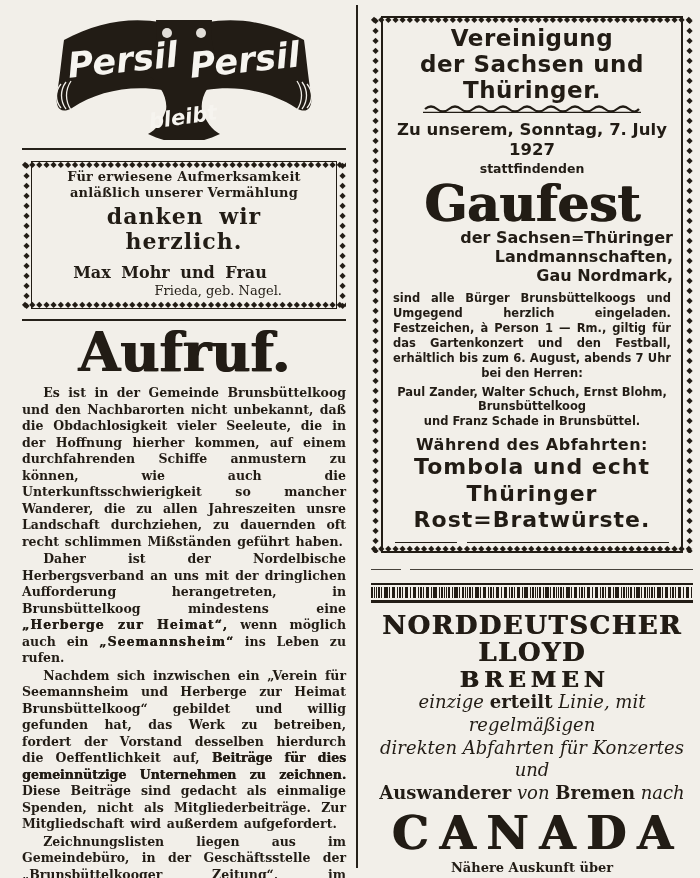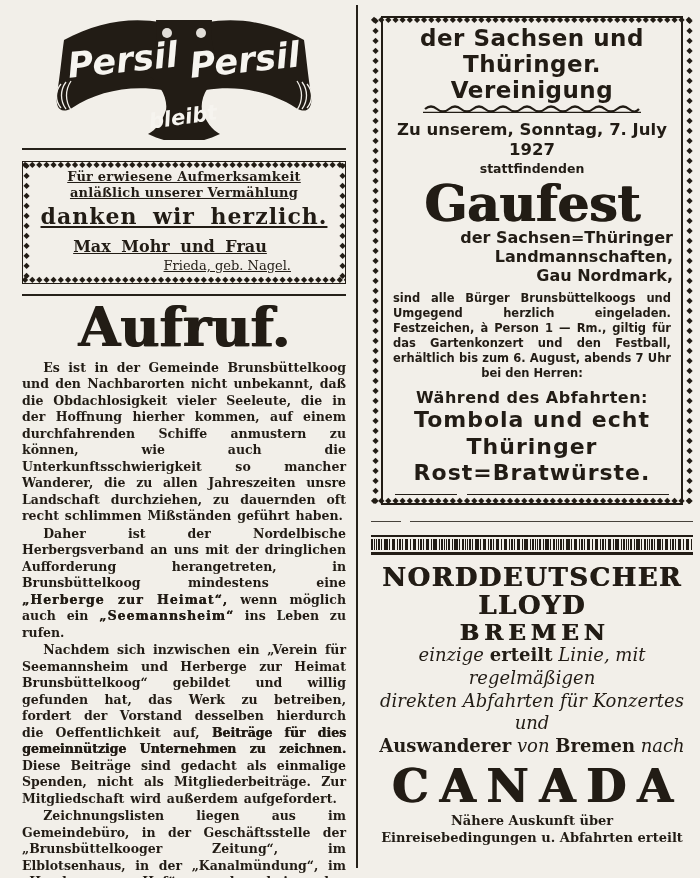--- a/index.html
+++ b/index.html
@@ -24,21 +24,21 @@
   .diamonds{position:absolute;color:var(--ink);font-family:var(--sans);overflow:hidden;
             white-space:nowrap;font-size:8px;line-height:8px;letter-spacing:1px;}
   .dm-top{top:0;left:0;right:0;height:8px;}
   .dm-bottom{bottom:0;left:0;right:0;height:8px;}
   .dm-left{top:0;bottom:0;left:0;width:8px;writing-mode:vertical-rl;}
   .dm-right{top:0;bottom:0;right:0;width:8px;writing-mode:vertical-rl;}
   
   .persil{margin:2px 0 0 0;text-align:center;}
   
   .thanks{margin-top:11px;}
-  .thanks-inner{border:1px solid var(--ink);padding:7px 10px 9px;text-decoration:underline;}
+  .thanks-inner{border:1px solid var(--ink);margin:9px;padding:7px 10px 9px;}
   .t-line1{font:bold 13px/1.2 var(--serif);text-align:center;letter-spacing:.2px;}
   .t-line2{font:bold 22px/1.15 var(--serif);text-align:center;word-spacing:7px;letter-spacing:1px;margin-top:4px;}
   .t-sig{font:bold 16px/1.2 var(--serif);text-align:center;padding-right:28px;word-spacing:5px;margin-top:8px;}
   .t-sig2{font:13px/1.25 var(--serif);text-align:right;padding-right:44px;margin-top:1px;}
   
   .aufruf-title{margin:4px 0 6px;font:bold 54px/1 var(--serif);text-align:center;
                 text-shadow:1.2px 0 currentColor;}
   .body-par{margin:0 0 1px;font:bold 12.5px/1.32 var(--serif);text-align:justify;
             text-indent:1.7em;word-spacing:1.5px;}
   .em-sp{letter-spacing:1px;text-shadow:.4px 0 currentColor;}
@@ -137,32 +137,36 @@
   </div>
 
   <div class="col-right">
 
     <div class="gaufest dframe">
       <div class="diamonds dm-top">◆◆◆◆◆◆◆◆◆◆◆◆◆◆◆◆◆◆◆◆◆◆◆◆◆◆◆◆◆◆◆◆◆◆◆◆◆◆◆◆◆◆◆◆◆◆◆◆◆◆◆◆◆◆◆◆◆◆◆◆◆◆◆◆◆◆◆◆◆◆◆◆◆◆◆◆◆◆◆◆◆◆◆◆◆◆◆◆◆◆◆◆◆◆◆◆◆◆◆◆◆◆◆◆◆◆◆◆◆◆◆◆◆◆◆◆◆◆◆◆◆◆◆◆◆◆◆◆◆◆◆◆◆◆◆◆◆◆◆◆◆◆◆◆◆◆◆◆◆◆◆◆◆◆◆◆◆◆◆◆◆◆◆◆◆◆◆◆◆◆◆◆◆◆◆◆◆◆◆◆◆◆◆◆◆◆◆◆◆◆◆◆◆◆◆◆◆◆◆◆◆◆◆◆◆◆◆◆◆◆◆◆◆◆◆◆◆◆◆◆</div>
       <div class="diamonds dm-bottom">◆◆◆◆◆◆◆◆◆◆◆◆◆◆◆◆◆◆◆◆◆◆◆◆◆◆◆◆◆◆◆◆◆◆◆◆◆◆◆◆◆◆◆◆◆◆◆◆◆◆◆◆◆◆◆◆◆◆◆◆◆◆◆◆◆◆◆◆◆◆◆◆◆◆◆◆◆◆◆◆◆◆◆◆◆◆◆◆◆◆◆◆◆◆◆◆◆◆◆◆◆◆◆◆◆◆◆◆◆◆◆◆◆◆◆◆◆◆◆◆◆◆◆◆◆◆◆◆◆◆◆◆◆◆◆◆◆◆◆◆◆◆◆◆◆◆◆◆◆◆◆◆◆◆◆◆◆◆◆◆◆◆◆◆◆◆◆◆◆◆◆◆◆◆◆◆◆◆◆◆◆◆◆◆◆◆◆◆◆◆◆◆◆◆◆◆◆◆◆◆◆◆◆◆◆◆◆◆◆◆◆◆◆◆◆◆◆◆◆◆</div>
       <div class="diamonds dm-left">◆◆◆◆◆◆◆◆◆◆◆◆◆◆◆◆◆◆◆◆◆◆◆◆◆◆◆◆◆◆◆◆◆◆◆◆◆◆◆◆◆◆◆◆◆◆◆◆◆◆◆◆◆◆◆◆◆◆◆◆◆◆◆◆◆◆◆◆◆◆◆◆◆◆◆◆◆◆◆◆◆◆◆◆◆◆◆◆◆◆◆◆◆◆◆◆◆◆◆◆◆◆◆◆◆◆◆◆◆◆◆◆◆◆◆◆◆◆◆◆◆◆◆◆◆◆◆◆◆◆◆◆◆◆◆◆◆◆◆◆◆◆◆◆◆◆◆◆◆◆◆◆◆◆◆◆◆◆◆◆◆◆◆◆◆◆◆◆◆◆◆◆◆◆◆◆◆◆◆◆◆◆◆◆◆◆◆◆◆◆◆◆◆◆◆◆◆◆◆◆◆◆◆◆◆◆◆◆◆◆◆◆◆◆◆◆◆◆◆◆</div>
       <div class="diamonds dm-right">◆◆◆◆◆◆◆◆◆◆◆◆◆◆◆◆◆◆◆◆◆◆◆◆◆◆◆◆◆◆◆◆◆◆◆◆◆◆◆◆◆◆◆◆◆◆◆◆◆◆◆◆◆◆◆◆◆◆◆◆◆◆◆◆◆◆◆◆◆◆◆◆◆◆◆◆◆◆◆◆◆◆◆◆◆◆◆◆◆◆◆◆◆◆◆◆◆◆◆◆◆◆◆◆◆◆◆◆◆◆◆◆◆◆◆◆◆◆◆◆◆◆◆◆◆◆◆◆◆◆◆◆◆◆◆◆◆◆◆◆◆◆◆◆◆◆◆◆◆◆◆◆◆◆◆◆◆◆◆◆◆◆◆◆◆◆◆◆◆◆◆◆◆◆◆◆◆◆◆◆◆◆◆◆◆◆◆◆◆◆◆◆◆◆◆◆◆◆◆◆◆◆◆◆◆◆◆◆◆◆◆◆◆◆◆◆◆◆◆◆</div>
       <div class="gaufest-inner">
+        <div class="g-title">Vereinigung</div>
         <div class="g-title">der Sachsen und Thüringer.</div>
-        <div class="g-title">Vereinigung</div>
         <svg class="g-wavy" width="222" height="10">
           <path d="M4,5 Q10,0 16,5 T28,5 T40,5 T52,5 T64,5 T76,5 T88,5 T100,5 T112,5 T124,5 T136,5 T148,5 T160,5 T172,5 T184,5 T196,5 T208,5 T218,5" fill="none" stroke="#221c15" stroke-width="2.2"></path>
           <line x1="2" y1="8.4" x2="220" y2="8.4" stroke="#221c15" stroke-width="1.2"></line>
         </svg>
         <div class="g-intro1">Zu unserem, Sonntag, 7. July 1927</div>
         <div class="g-intro2">stattfindenden</div>
         <div class="g-big">Gaufest</div>
         <div class="g-sub">der Sachsen=Thüringer Landmannschaften,</div>
         <div class="g-sub">Gau Nordmark,</div>
         <p class="g-body">sind alle Bürger Brunsbüttelkoogs und Umgegend herzlich eingeladen. Festzeichen, à Person 1 — Rm., giltig für das Gartenkonzert und den Festball, erhältlich bis zum 6. August, abends 7 Uhr bei den Herren:</p>
+        <div class="g-names">
+          <div>Paul Zander, Walter Schuch, Ernst Blohm, Brunsbüttelkoog</div>
+          <div>und Franz Schade in Brunsbüttel.</div>
+        </div>
         <div class="g-during">Während des Abfahrten:</div>
         <div class="g-tomb">Tombola und echt</div>
         <div class="g-tomb">Thüringer Rost=Bratwürste.</div>
         <div class="g-inrule">
           <span class="g-ir-a"></span>
           <span class="g-ir-b"></span>
         </div>
       </div>
     </div>
 

